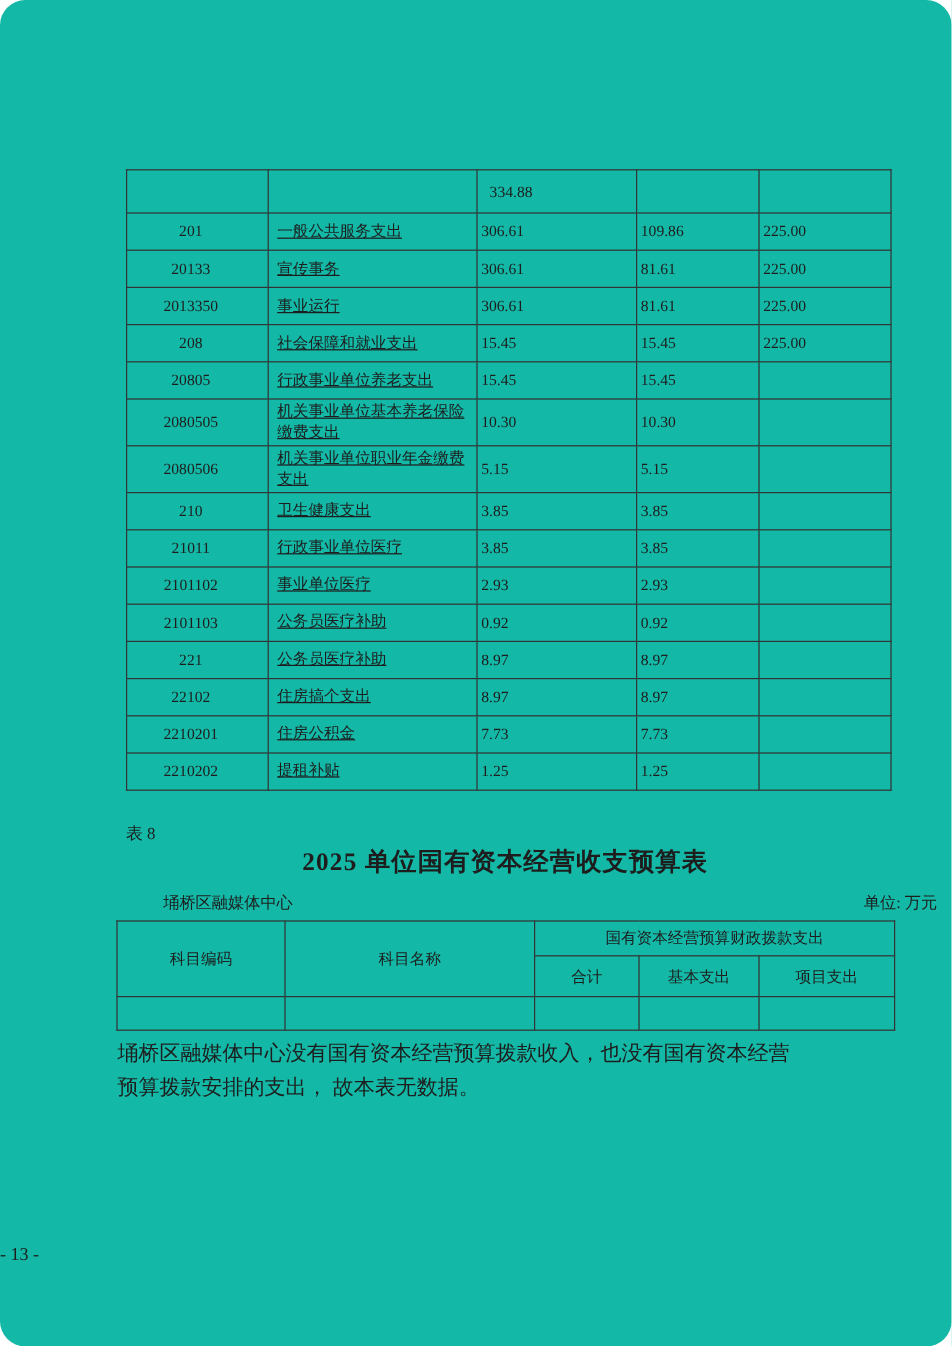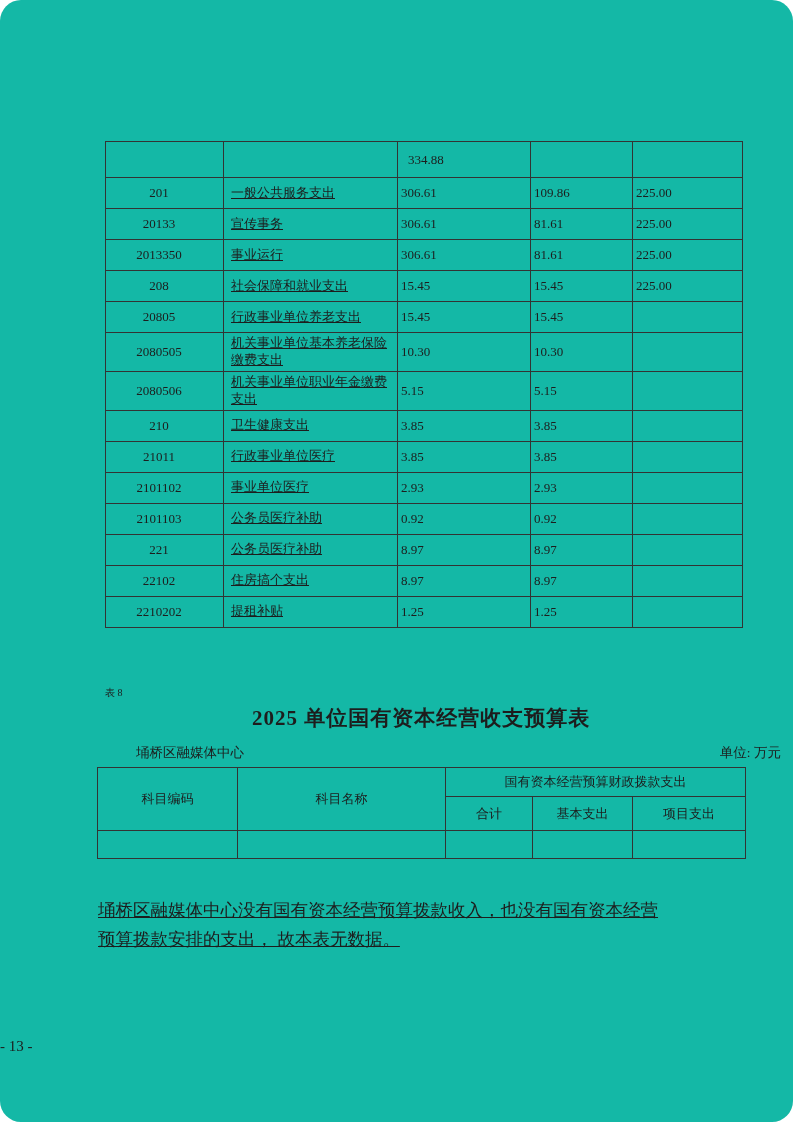--- a/index.html
+++ b/index.html
@@ -14,33 +14,33 @@
   
   .t1 { left:105px; top:141px; width:637px; font-size:13px; }
   .t1 td { border:1px solid #333; height:26px; overflow:hidden; vertical-align:middle; }
   .t1 td.code { text-align:center; padding:2px 20px 2px 9px; }
   .t1 td.name { text-align:left; padding:2px 3px 2px 7px; line-height:1.3; word-break:break-all;text-decoration:underline; }
   .t1 td.num  { text-align:left; padding:2px 10px 2px 3px; }
   .t1 td.num.leftval { text-align:left; padding:2px 3px 2px 10px; }
   .t1 tr.partial td { height:31px; }
 
   
-  .tbl8-label { position:absolute; left:105px; top:686px; font-size:10px; }
+  .tbl8-label { position:absolute; left:105px; top:686px; font-size:14px; }
   .tbl8-title { position:absolute; left:97px; top:704px; width:648px; text-align:center;
                 font-size:21px; font-weight:bold; letter-spacing:1px; }
   .meta { position:absolute; left:100px; top:744px; width:645px; display:flex;
           justify-content:space-between; font-size:13.5px;margin-left:36px; }
   .t2 { left:97px; top:767px; width:648px; font-size:13px; }
   .t2 td { border:1px solid #333; text-align:center; vertical-align:middle; padding:2px 4px; overflow:hidden; }
   .t2 tr.h1 td { height:24px; }
   .t2 tr.h2 td { height:29px; }
   .t2 tr.empty td { height:23px; }
 
-  .note { position:absolute; left:98px; top:896px; width:648px; font-size:17.5px;
-          line-height:29px;text-decoration:underline; }
+  .note { position:absolute; left:98px; top:863px; width:648px; font-size:17.5px;
+          line-height:29px; }
 
   .pagenum { position:absolute; left:0; top:1038px; width:100%; text-align:left;
              font-size:15px; }
 </style>
 </head>
 <body>
 
 <div class="page">
 
   <table class="t1">
@@ -144,20 +144,27 @@
         <td class="num"></td>
       </tr>
       <tr>
         <td class="code">22102</td>
         <td class="name">住房搞个支出</td>
         <td class="num">8.97</td>
         <td class="num">8.97</td>
         <td class="num"></td>
       </tr>
       <tr>
+        <td class="code">2210201</td>
+        <td class="name">住房公积金</td>
+        <td class="num">7.73</td>
+        <td class="num">7.73</td>
+        <td class="num"></td>
+      </tr>
+      <tr>
         <td class="code">2210202</td>
         <td class="name">提租补贴</td>
         <td class="num">1.25</td>
         <td class="num">1.25</td>
         <td class="num"></td>
       </tr>
     </tbody>
   </table>
 
   <div class="tbl8-label">表 8</div>

